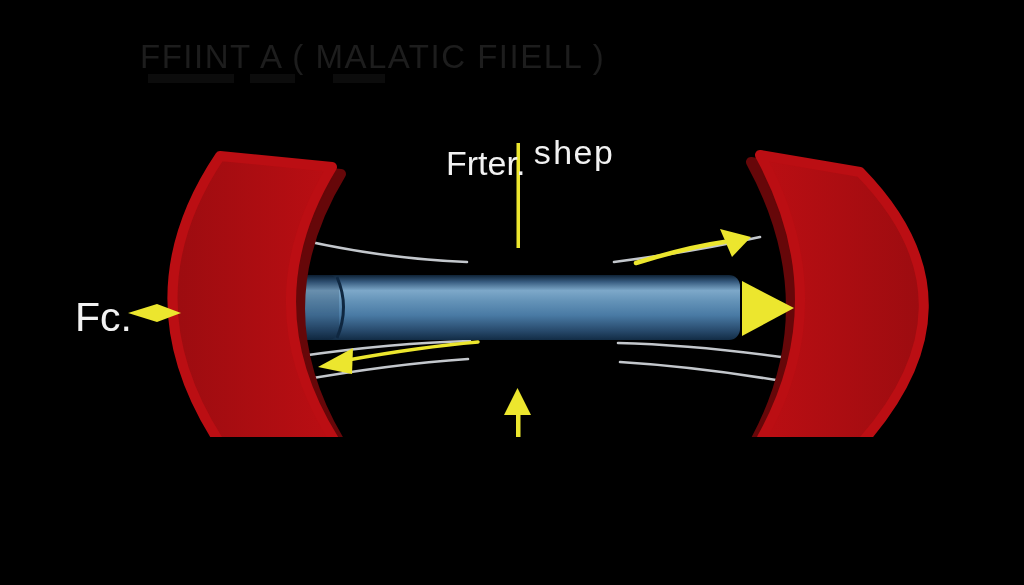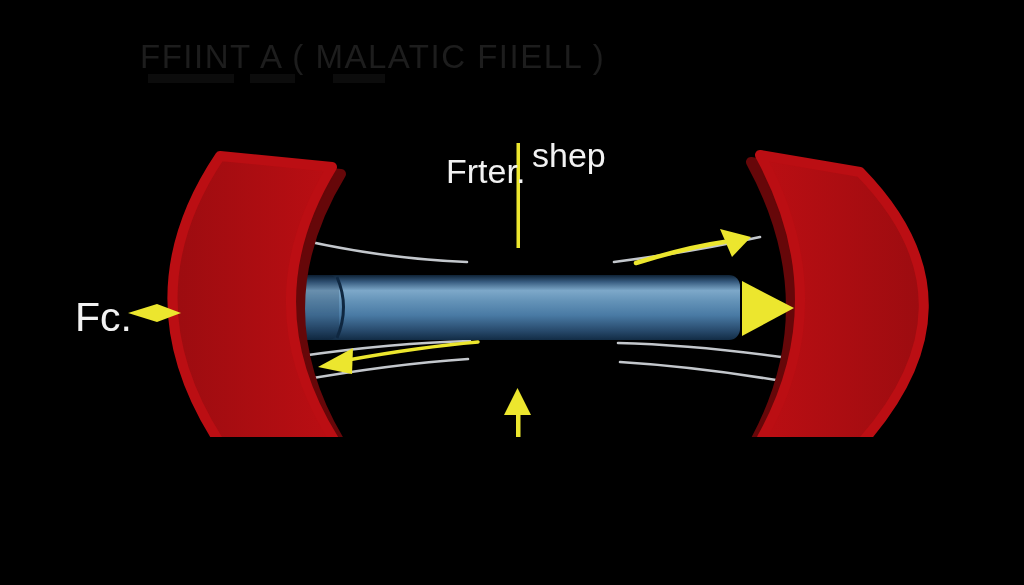--- a/index.html
+++ b/index.html
@@ -13,22 +13,22 @@
     position:relative;width:1024px;height:437px;overflow:hidden;
     background:var(--background);
     font-family:"Liberation Sans", sans-serif;
   }
   #scene{position:absolute;left:0;top:0;}
   .txt{position:absolute;white-space:nowrap;color:var(--label-text);}
   .title{
     left:140px;top:38px;font-size:33px;letter-spacing:1.5px;font-weight:500;
     color:var(--title-text);
   }
-  .lbl-frter{left:446px;top:152px;font-size:34px;}
-  .lbl-shep{left:532px;top:136px;font-size:34px;}
+  .lbl-frter{left:446px;top:144px;font-size:34px;}
+  .lbl-shep{left:532px;top:136px;font-size:34px;font-family:Liberation Mono, monospace;}
   .lbl-fc{left:75px;top:294px;font-size:41px;}
   .magnet-main{fill:url(#magGradL);stroke:var(--magnet-red);stroke-width:10;stroke-linejoin:round;}
   .magnet-main-r{fill:url(#magGradR);stroke:var(--magnet-red);stroke-width:10;stroke-linejoin:round;}
   .magnet-dark{fill:var(--magnet-red-dark);stroke:var(--magnet-red-dark);stroke-width:10;stroke-linejoin:round;}
   .fieldline{fill:none;stroke:var(--field-line);stroke-width:2.6;stroke-linecap:round;opacity:.92;}
   .yellow{fill:var(--arrow-yellow);}
   .yellow-shaft{fill:none;stroke:var(--arrow-yellow);stroke-width:4.5;stroke-linecap:round;}
   .yellow-shaft-thin{fill:none;stroke:var(--arrow-yellow);stroke-width:3.5;stroke-linecap:round;}
   .rod-seam{fill:none;stroke:#0f2740;stroke-width:3;}
   .title-smudge{fill:#0c0c0c;}

